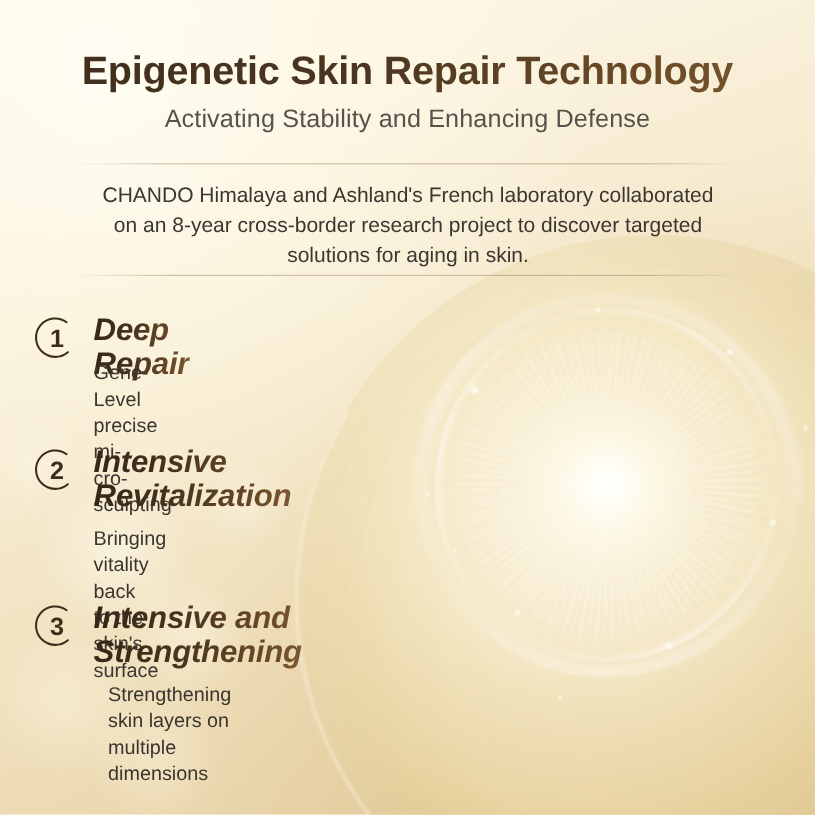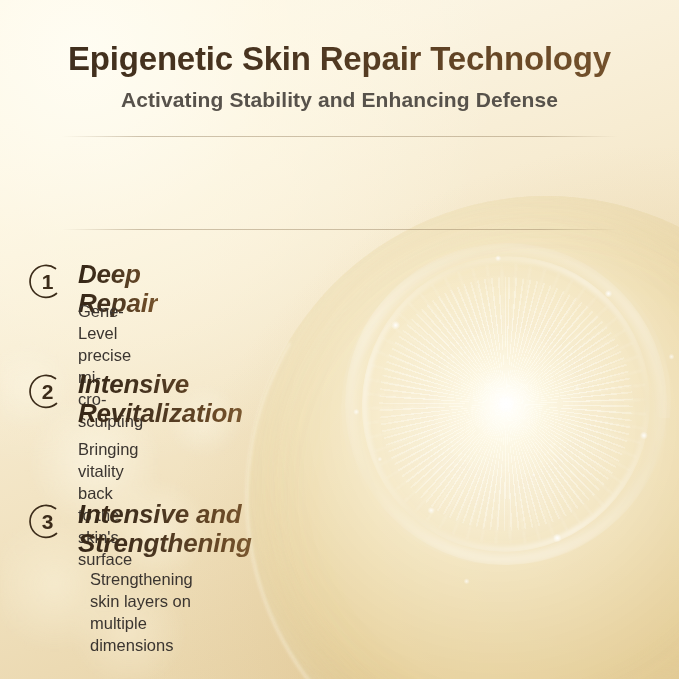--- a/index.html
+++ b/index.html
@@ -238,21 +238,21 @@
     -webkit-background-clip: text;
     background-clip: text;
     -webkit-text-fill-color: transparent;
   }
   .subtitle {
     position: absolute;
     left: 0; right: 0;
     top: 88px;
     text-align: center;
     font-size: 21px;
-    font-weight: bold;
+    font-weight: normal;
     color: #57524b;
     letter-spacing: 0.1px;
   }
 
   .divider {
     position: absolute;
     height: 1px;
     background: linear-gradient(90deg, rgba(160,140,108,0) 0%, rgba(150,128,95,0.45) 14%, rgba(150,128,95,0.45) 86%, rgba(160,140,108,0) 100%);
   }
   .divider-top { left: 62px; width: 556px; top: 136px; }
@@ -336,20 +336,21 @@
     <div class="burst-core"></div>
     <div class="burst-hot"></div>
   </div>
 
   <div class="content">
 
     <div class="title">Epigenetic Skin Repair Technology</div>
     <div class="subtitle">Activating Stability and Enhancing Defense</div>
 
     <div class="divider divider-top"></div>
+    <div class="intro">CHANDO Himalaya and Ashland's French laboratory collaborated on an 8-year cross-border research project to discover targeted solutions for aging in skin.</div>
     <div class="divider divider-bottom"></div>
 
     <div class="item" id="item-1">
       <div class="item-badge">
         <svg width="39" height="39" viewBox="0 0 39 39" aria-hidden="true">
           <path d="M27.5 6.5 A16 16 0 1 0 28.5 31.5" fill="none" stroke="#3c2c1a" stroke-width="1.7" stroke-linecap="round"></path>
           <text x="19.5" y="27" text-anchor="middle" font-family="Liberation Sans, sans-serif" font-size="21" font-weight="bold" fill="#3c2c1a">1</text>
         </svg>
       </div>
       <div class="item-head">Deep Repair</div>

